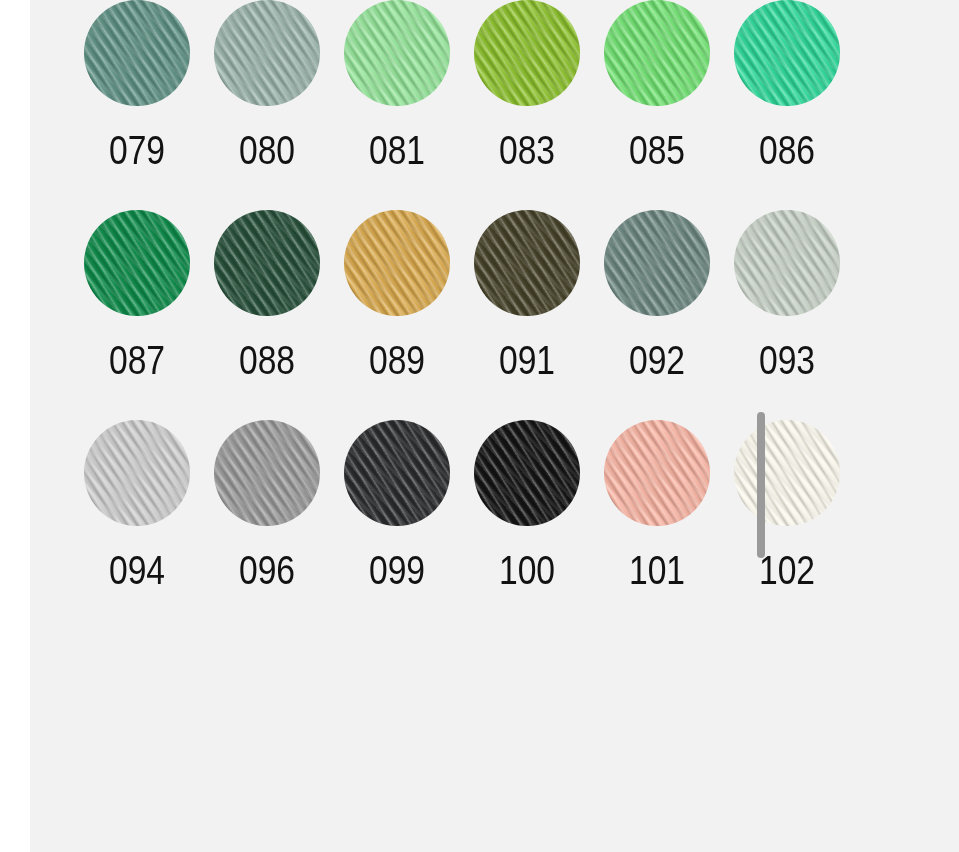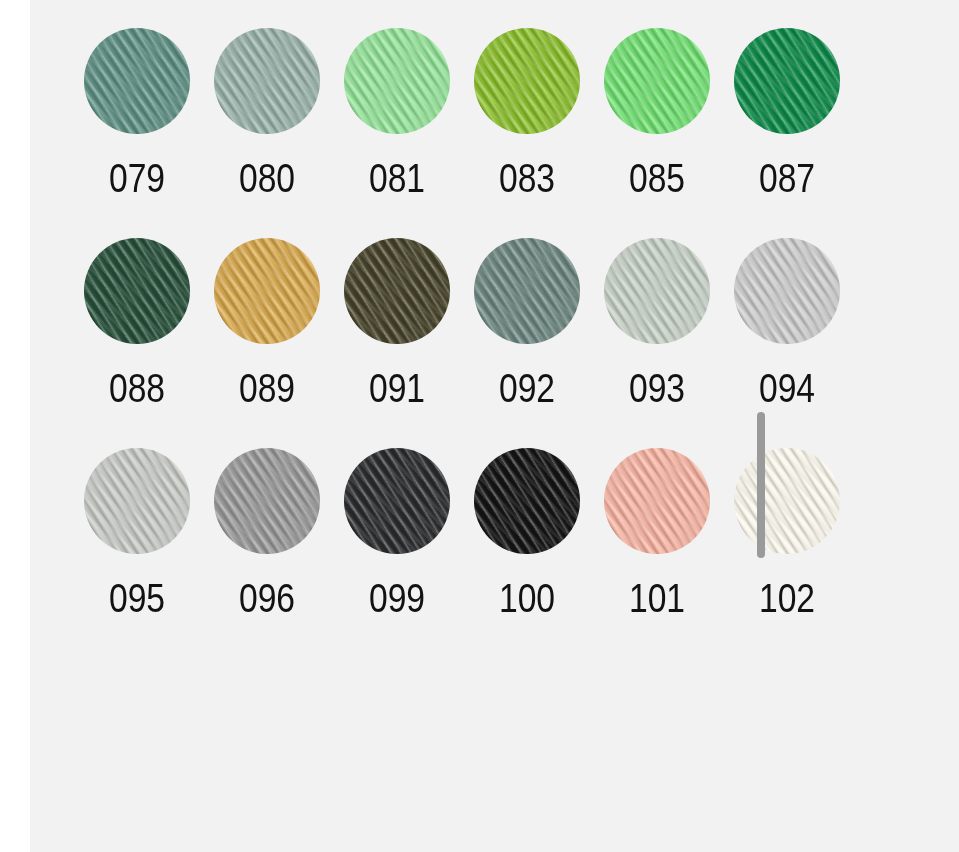--- a/index.html
+++ b/index.html
@@ -35,21 +35,21 @@
   #swatch-grid {
     position: absolute;
     left: 0;
     top: 0;
     width: 929px;
     display: grid;
     grid-template-columns: repeat(6, 130px);
     grid-auto-rows: 210px;
     justify-content: start;
     padding-left: 42px;
-    padding-top: 28px;
+    padding-top: 0;
     box-sizing: border-box;
   }
 
   .swatch {
     position: relative;
     width: 130px;
     height: 210px;
     text-align: center;
   }
 
@@ -165,20 +165,26 @@
     <div class="swatch-label">083</div>
   </div>
         <div class="swatch">
     <div class="swatch-disc-wrap">
       <div class="swatch-disc" style="background-color: rgb(114, 225, 115);"></div>
     </div>
     <div class="swatch-label">085</div>
   </div>
         <div class="swatch">
     <div class="swatch-disc-wrap">
+      <div class="swatch-disc" style="background-color: rgb(47, 215, 154);"></div>
+    </div>
+    <div class="swatch-label">086</div>
+  </div>
+        <div class="swatch">
+    <div class="swatch-disc-wrap">
       <div class="swatch-disc" style="background-color: rgb(14, 139, 74);"></div>
     </div>
     <div class="swatch-label">087</div>
   </div>
         <div class="swatch">
     <div class="swatch-disc-wrap">
       <div class="swatch-disc" style="background-color: rgb(39, 80, 58);"></div>
     </div>
     <div class="swatch-label">088</div>
   </div>
@@ -204,26 +210,20 @@
     <div class="swatch-disc-wrap">
       <div class="swatch-disc" style="background-color: rgb(199, 209, 198);"></div>
     </div>
     <div class="swatch-label">093</div>
   </div>
         <div class="swatch">
     <div class="swatch-disc-wrap">
       <div class="swatch-disc" style="background-color: rgb(205, 205, 205);"></div>
     </div>
     <div class="swatch-label">094</div>
-  </div>
-        <div class="swatch">
-    <div class="swatch-disc-wrap">
-      <div class="swatch-disc" style="background-color: rgb(200, 203, 198);"></div>
-    </div>
-    <div class="swatch-label">095</div>
   </div>
         <div class="swatch">
     <div class="swatch-disc-wrap">
       <div class="swatch-disc" style="background-color: rgb(154, 154, 154);"></div>
     </div>
     <div class="swatch-label">096</div>
   </div>
         <div class="swatch">
     <div class="swatch-disc-wrap">
       <div class="swatch-disc" style="background-color: rgb(43, 44, 46);"></div>

